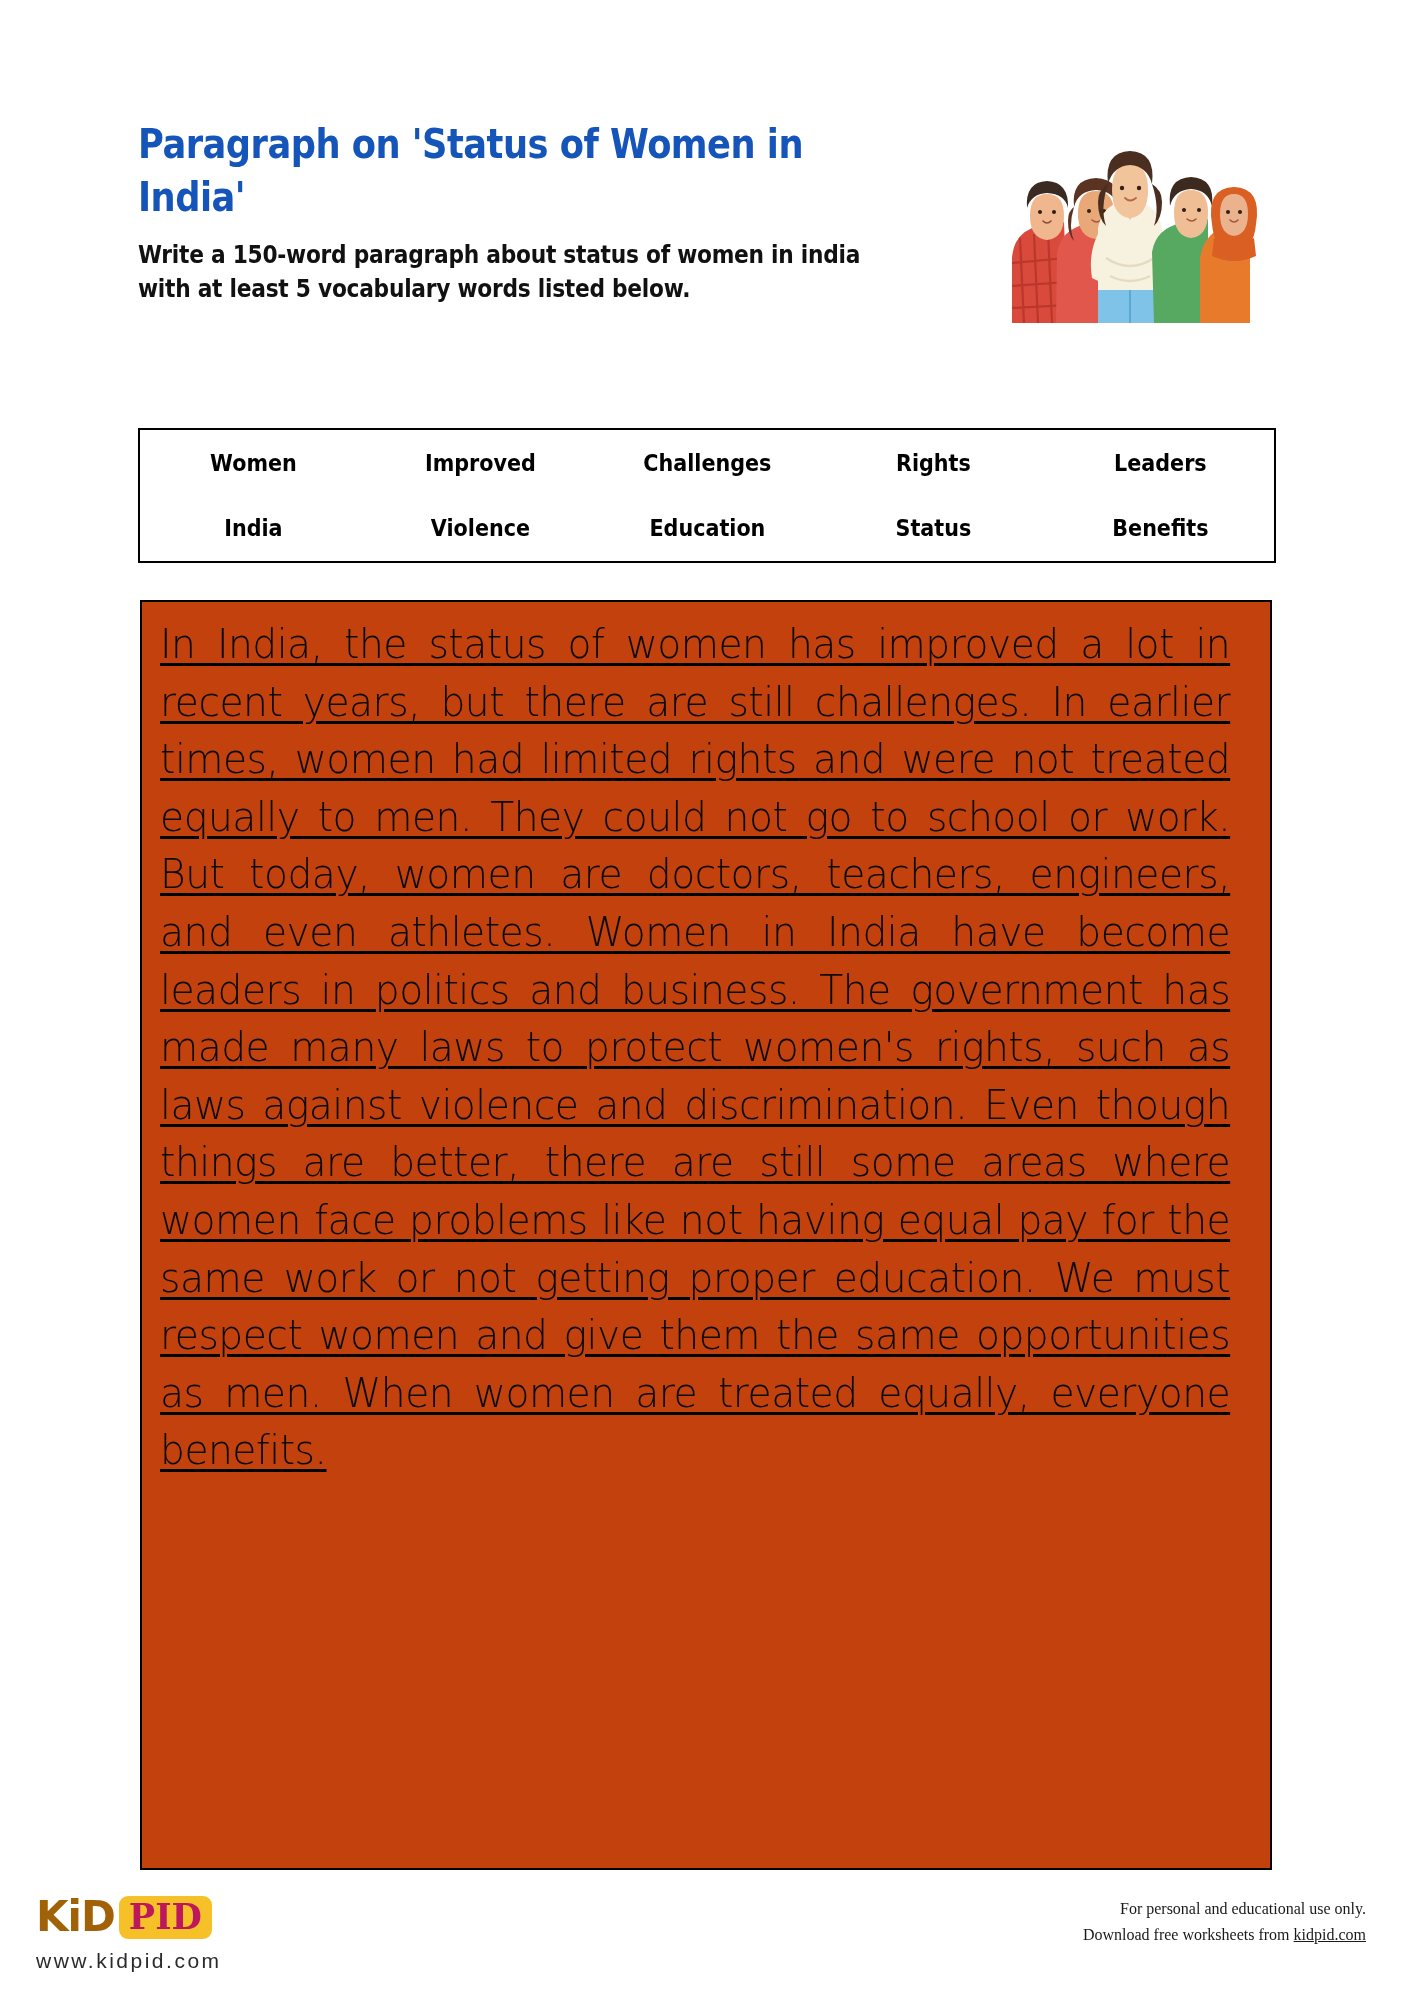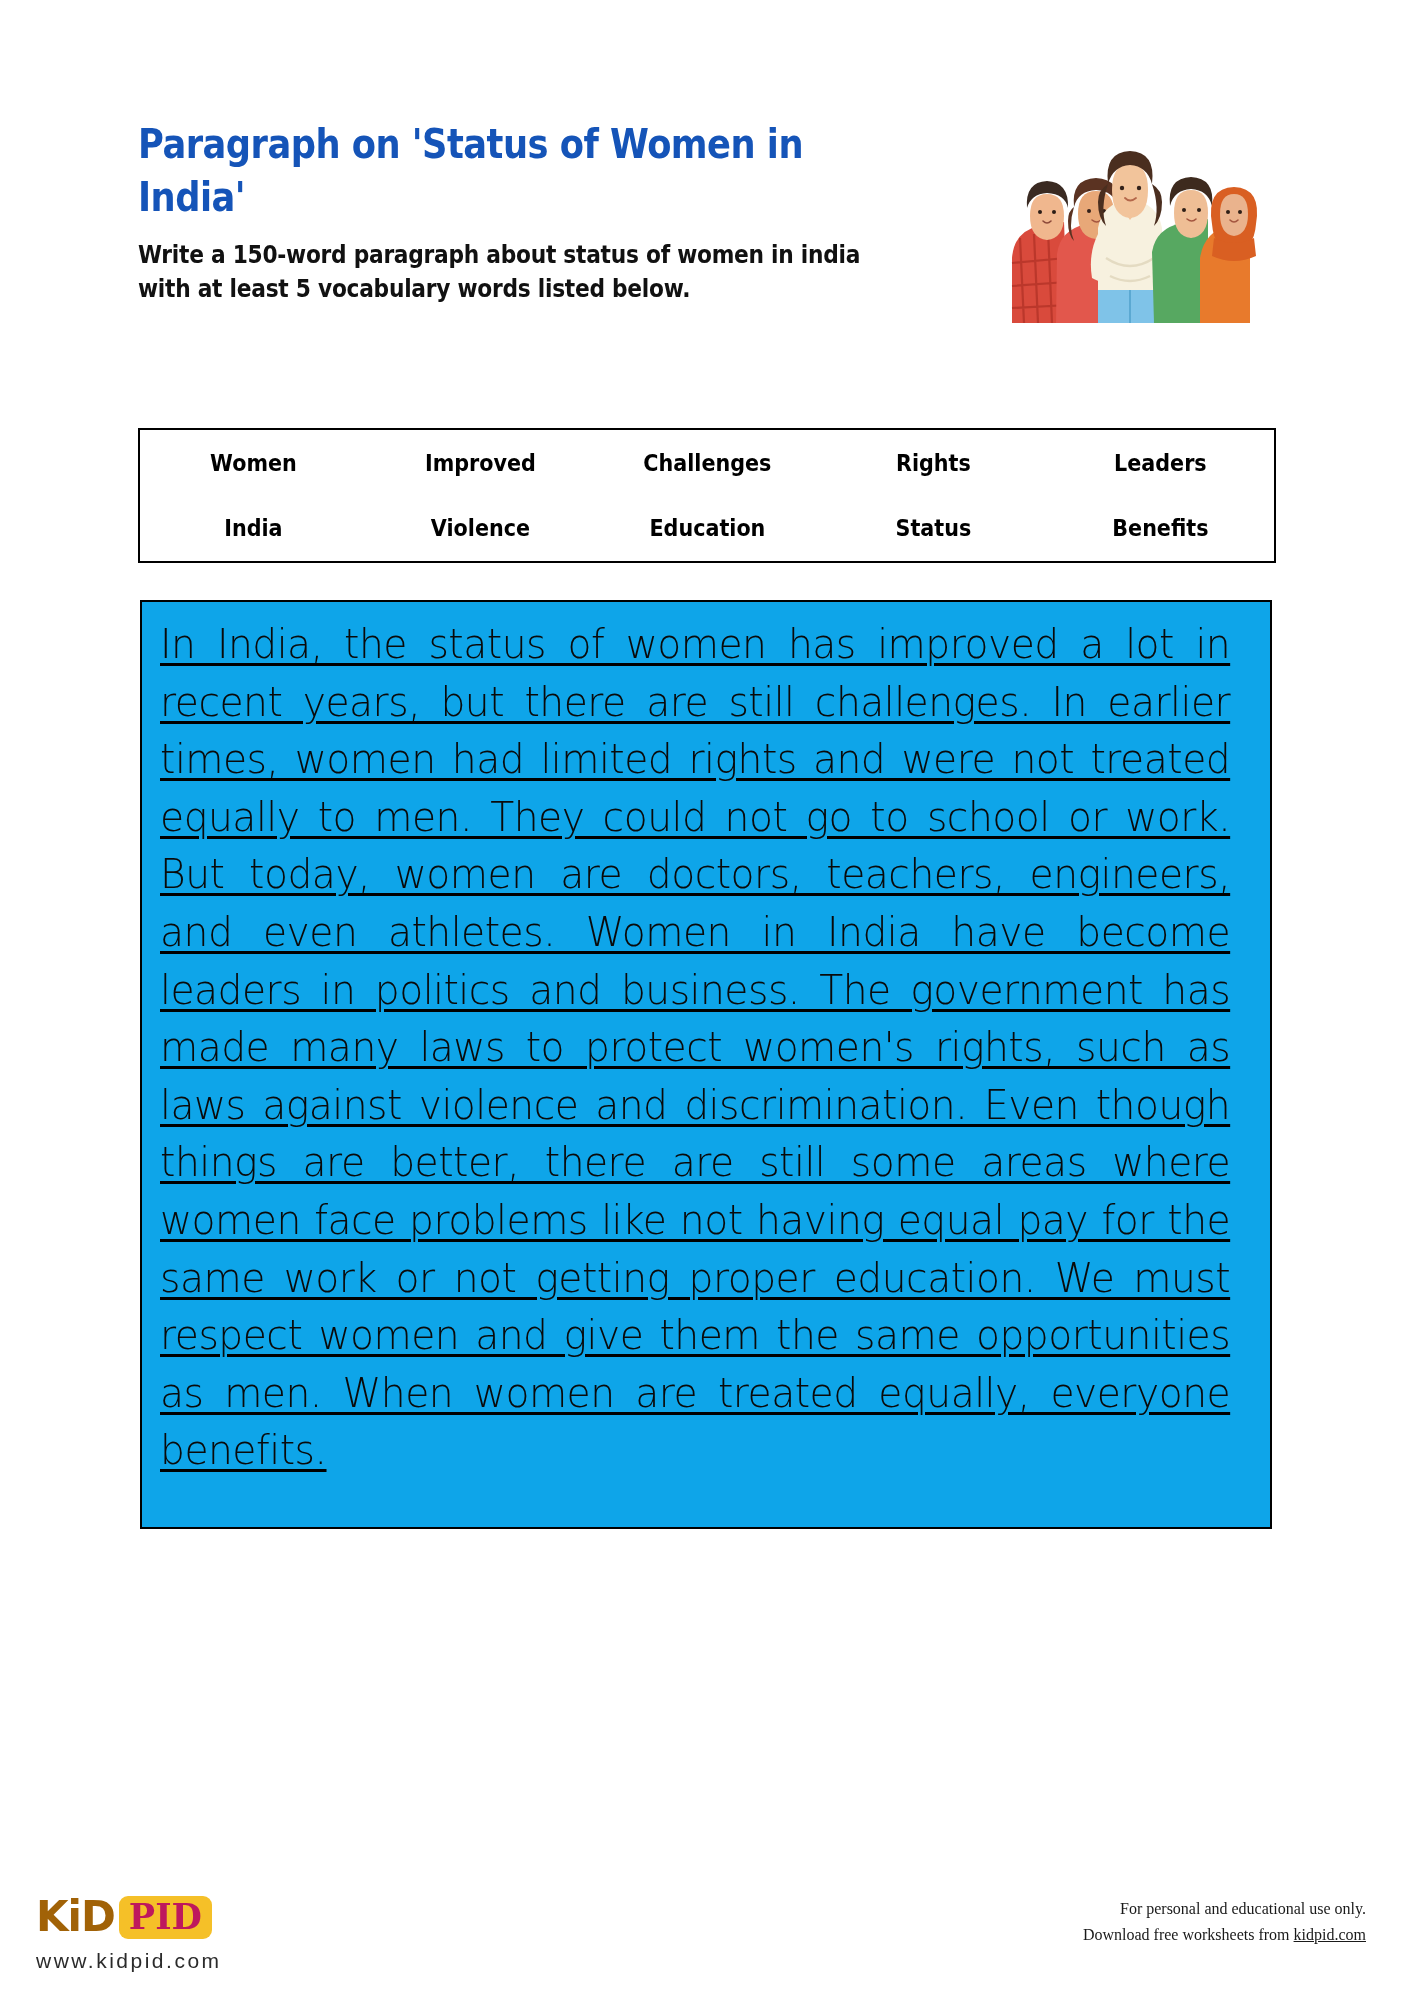--- a/index.html
+++ b/index.html
@@ -57,23 +57,23 @@
     font-weight: bold;
     font-size: 23px;
     color: #000;
     letter-spacing: 0px;
     transform: scaleX(0.90);
   }
 
   
   .para-box {
     position: absolute; left: 140px; top: 600px;
-    width: 1132px; height: 929px;
+    width: 1132px; height: 1270px;
     border: 2.5px solid #000;
-    background: #0ea5e9;
+    background: #c2410c;
     padding: 14px 18px 10px 18px;
     overflow: hidden;
   }
   .para-text {
     font-family: "DejaVu Sans", sans-serif;
     font-weight: 300;
     font-size: 40px;
     line-height: 1.44;
     color: #0a0a0a;
     text-align: justify;

